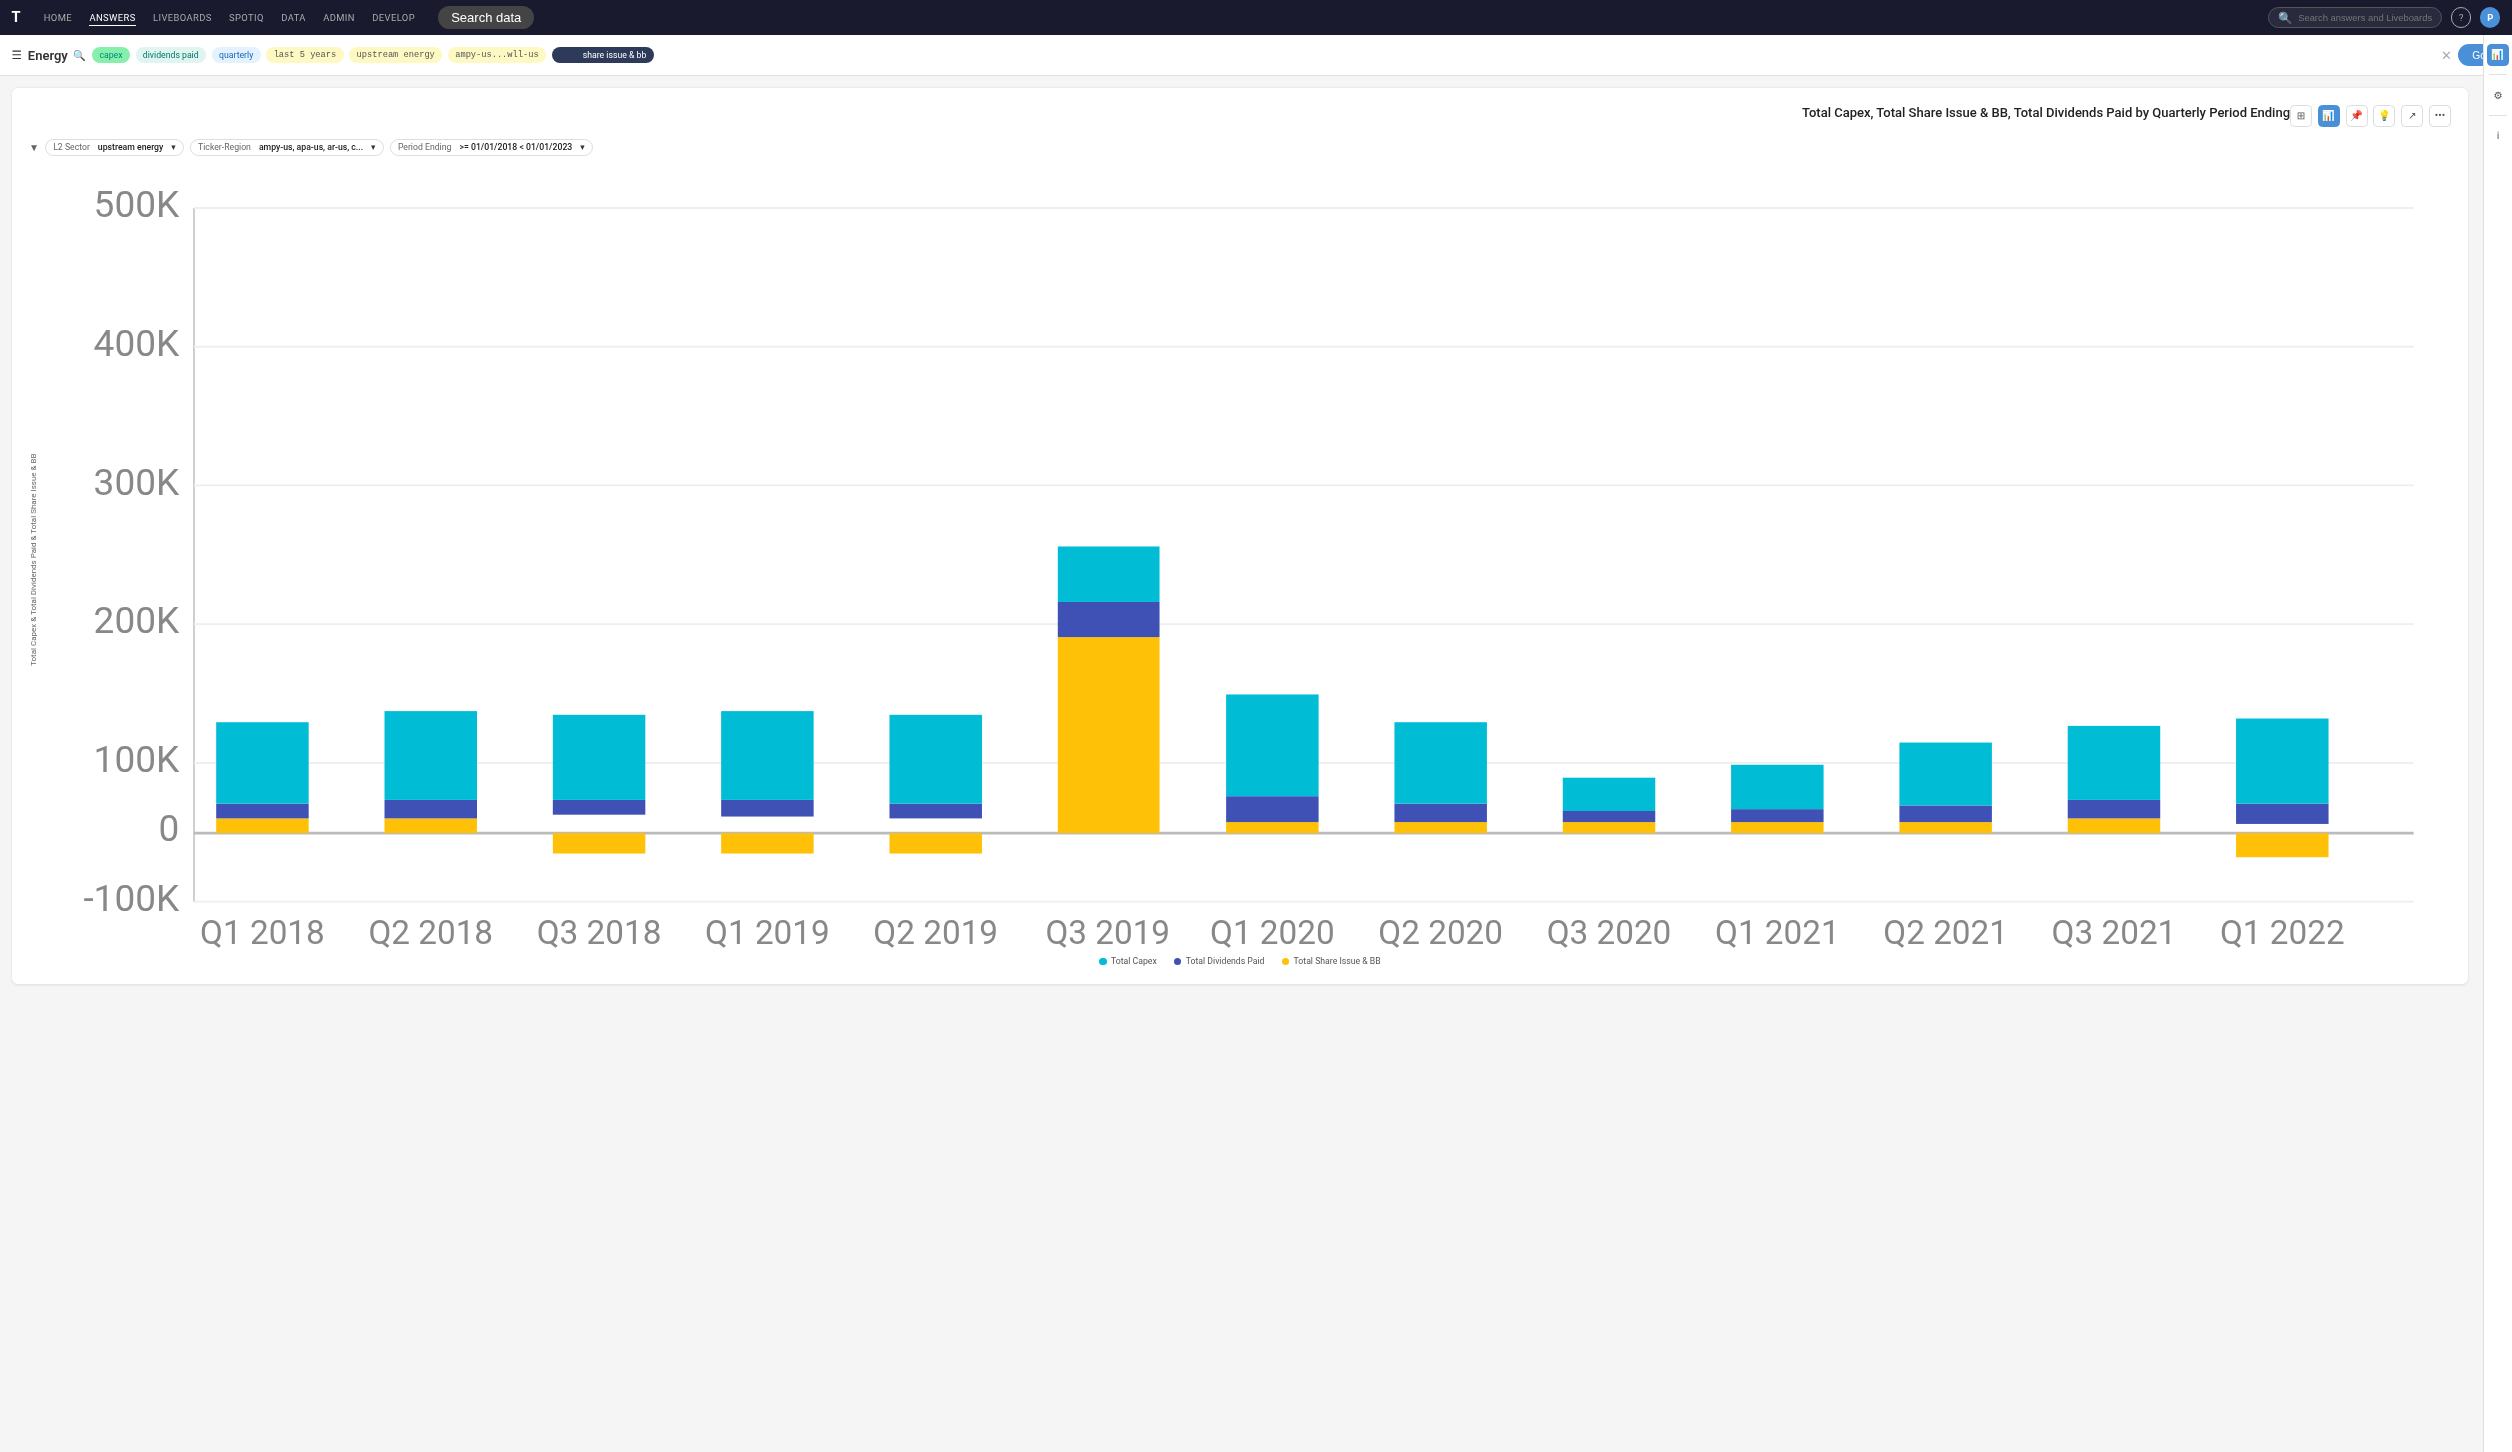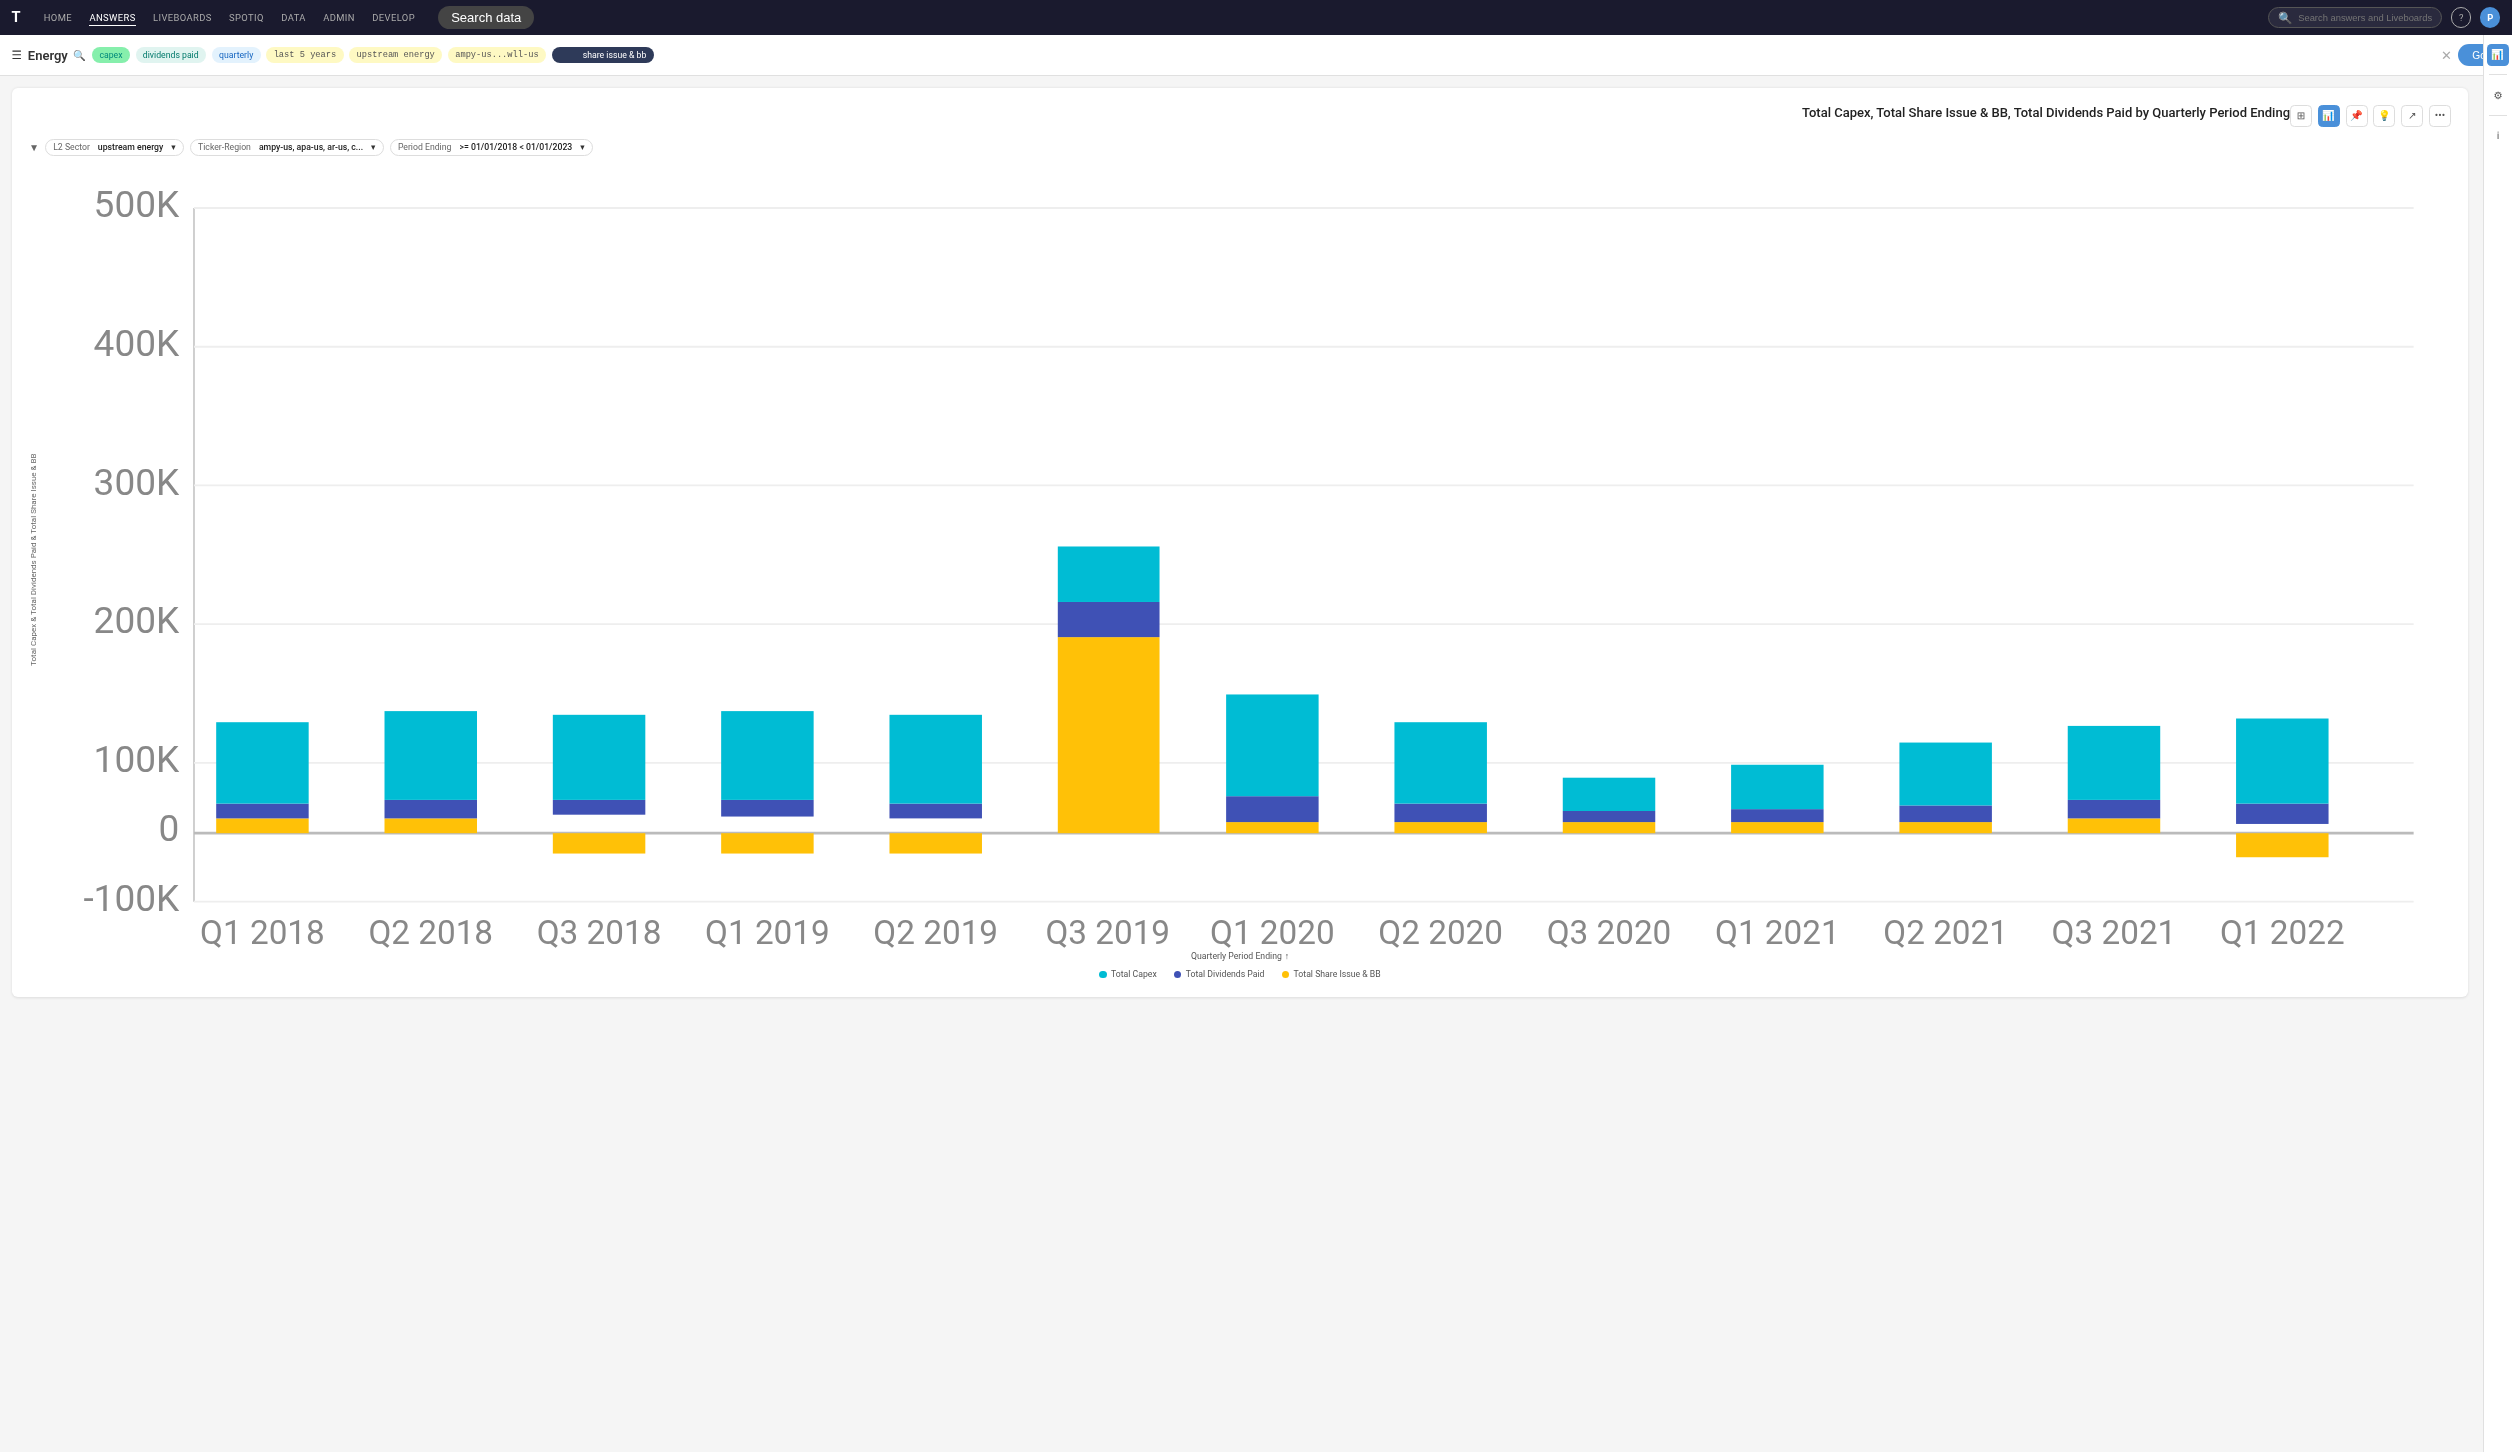--- a/index.html
+++ b/index.html
@@ -291,24 +291,20 @@
             <text class="xlabel" x="754" y="418" text-anchor="middle">Q2 2020</text>
             <text class="xlabel" x="845" y="418" text-anchor="middle">Q3 2020</text>
             <text class="xlabel" x="936" y="418" text-anchor="middle">Q1 2021</text>
             <text class="xlabel" x="1027" y="418" text-anchor="middle">Q2 2021</text>
             <text class="xlabel" x="1118" y="418" text-anchor="middle">Q3 2021</text>
             <text class="xlabel" x="1209" y="418" text-anchor="middle">Q1 2022</text>
           </svg>
         </div>
       </div>
 
-      <div class="x-axis-label">
-        <span>Quarterly Period Ending</span>
-        <span>↑</span>
-      </div>
 
 
       <div class="legend">
         <div class="legend-item">
           <div class="legend-dot" style="background:#00bcd4;"></div>
           <span>Total Capex</span>
         </div>
         <div class="legend-item">
           <div class="legend-dot" style="background:#3f51b5;"></div>
           <span>Total Dividends Paid</span>

